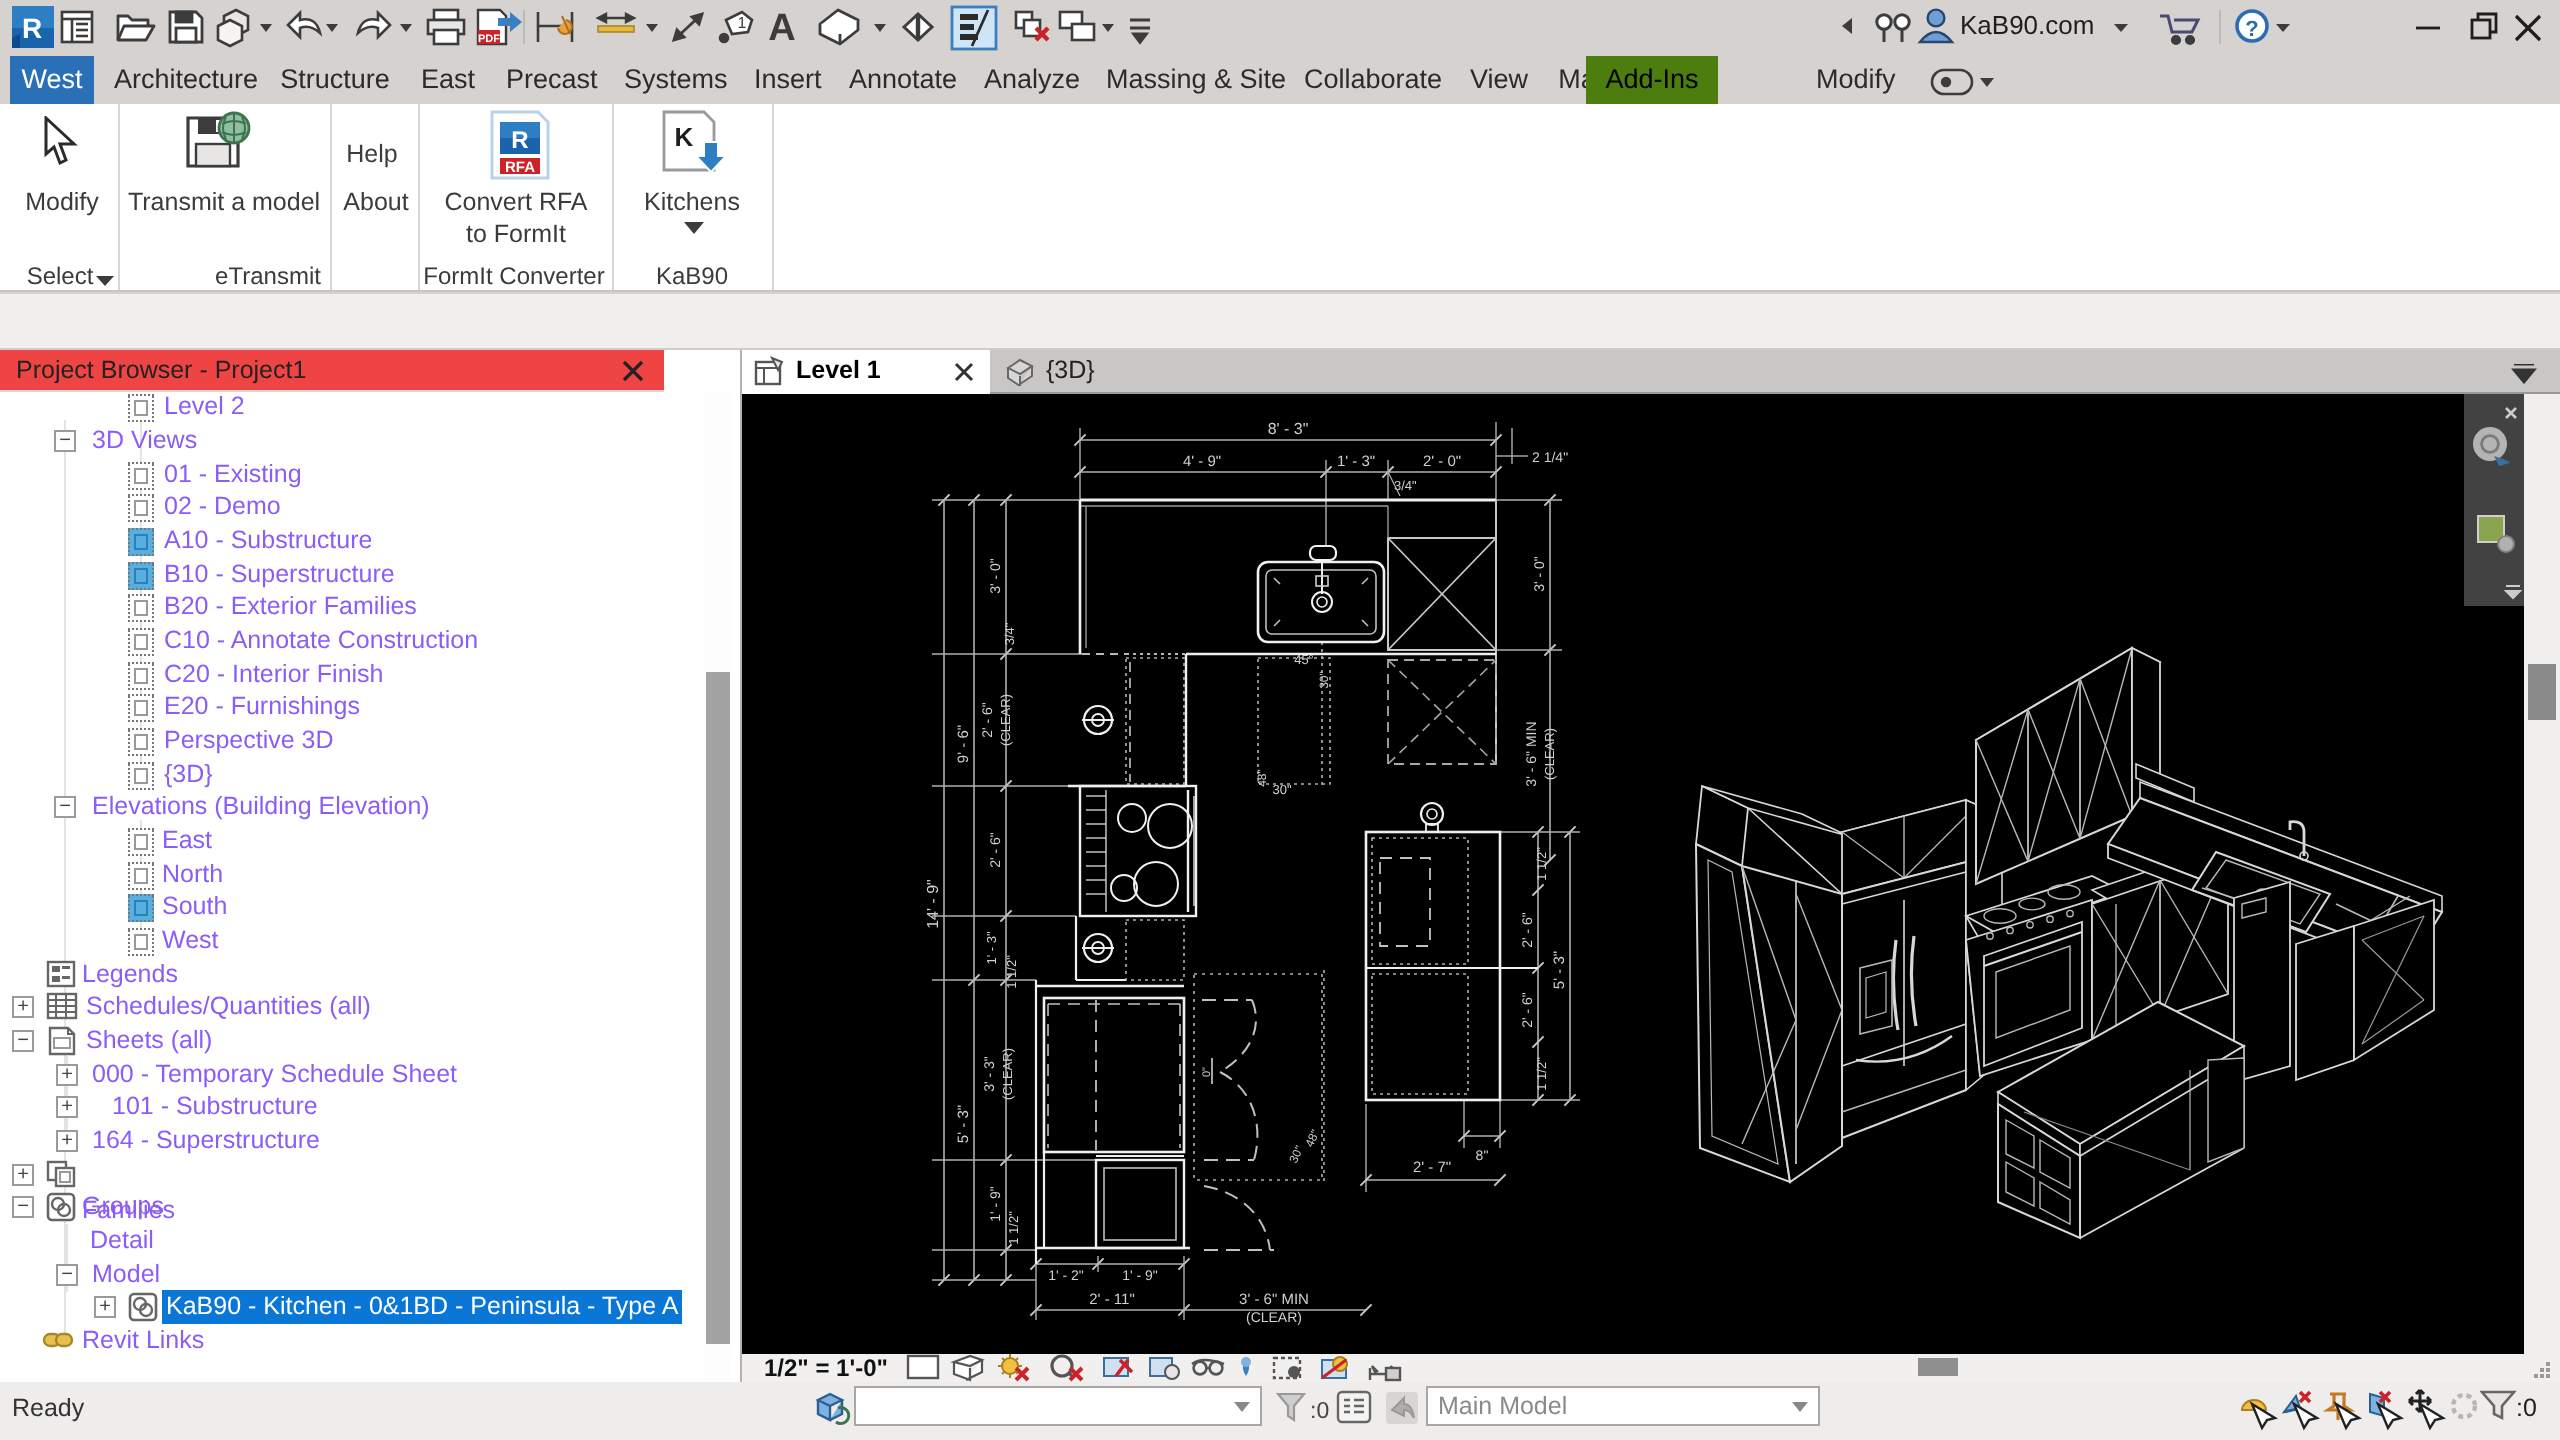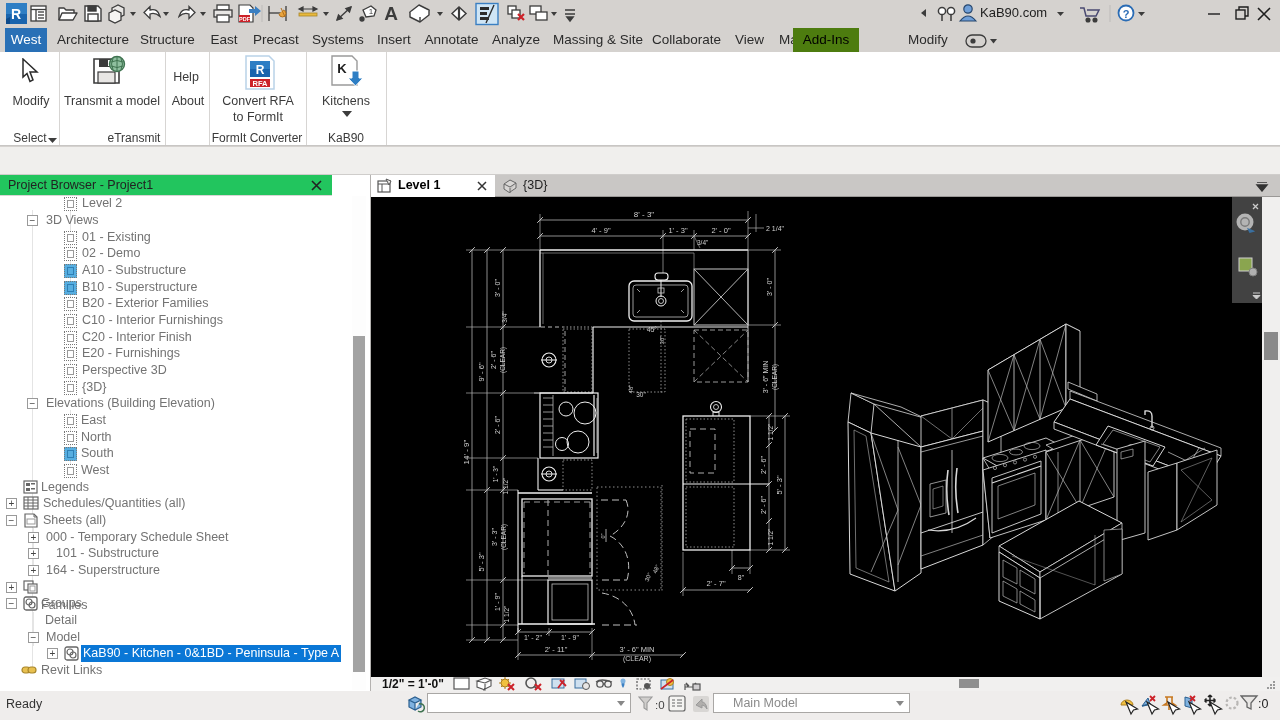--- a/index.html
+++ b/index.html
@@ -6,24 +6,24 @@
 #titlebar{position:absolute;left:0;top:0;width:1280px;height:28px;background:#d5d2cf}
 #tabrow{position:absolute;left:0;top:28px;width:1280px;height:24px;background:#d5d2cf}
 .rtab{position:absolute;top:0;height:24px;line-height:24px;font-size:13.5px;color:#2b2b2b;text-align:center;white-space:nowrap}
 #filetab{position:absolute;left:5px;top:0;width:42px;height:24px;background:#2970b6;color:#fff;font-size:13.5px;line-height:24px;text-align:center}
 #ribbon{position:absolute;left:0;top:52px;width:1280px;height:94px;background:#fff;border-bottom:1px solid #c8c6c4}
 .rsep{position:absolute;top:6px;width:1px;height:124px;background:#d7d5d3}
 .plabel{position:absolute;top:79px;height:15px;font-size:12px;color:#3b3b3b;text-align:center;width:120px}
 .rbtntxt{position:absolute;font-size:12.5px;color:#3b3b3b;text-align:center}
 #optbar{position:absolute;left:0;top:147px;width:1280px;height:28px;background:#f0efed;border-bottom:1px solid #cfcdcb}
 #pbrowser{position:absolute;left:0;top:175px;width:371px;height:516px;background:#fff;border-right:1px solid #b4b2b0}
-#pbheader{position:absolute;left:0;top:0;width:332px;height:21px;background:#22c55e;font-size:12.5px;color:#222;line-height:21px;padding-left:8px;border-bottom:1px solid #d8d6d4}
+#pbheader{position:absolute;left:0;top:0;width:332px;height:21px;background:#ef4444;font-size:12.5px;color:#222;line-height:21px;padding-left:8px;border-bottom:1px solid #d8d6d4}
 #pbscroll{position:absolute;right:4px;top:21px;width:14px;height:494px;background:#fdfdfd}
 #pbthumb{position:absolute;left:1px;top:140px;width:12px;height:336px;background:#a3a3a3}
-.trow{position:absolute;height:17px;font-size:12.5px;color:#737373;line-height:17px;white-space:nowrap}
+.trow{position:absolute;height:17px;font-size:12.5px;color:#8b5cf6;line-height:17px;white-space:nowrap}
 .pm{position:absolute;width:11px;height:11px;background:#fff;border:1px solid #9a9a9a;font-size:10px;line-height:9px;text-align:center;color:#444}
 .vicon{position:absolute;width:13px;height:14px;background:#fff;border:1px dotted #777;box-shadow:inset 0 0 0 2px #fff, inset 0 0 0 3px #999}
 .vicon.blue{background:#57aee0;box-shadow:inset 0 0 0 2px #57aee0, inset 0 0 0 3px #2d7fb5}
 #drawarea{position:absolute;left:371px;top:175px;width:909px;height:516px;background:#000}
 #viewtabs{position:absolute;left:371px;top:175px;width:909px;height:22px;background:#c9c7c5;border-bottom:1px solid #9a9896}
 #statusbar{position:absolute;left:0;top:691px;width:1280px;height:29px;background:#efedec;font-size:12.5px;color:#333}
 #vcbar{position:absolute;left:371px;top:676px;width:580px;height:15px;background:none}
 svg{display:block}
 .icn{position:absolute}
 </style></head><body>
@@ -273,21 +273,21 @@
       <div class="trow" style="left:82px;top:33px">01 - Existing</div>
       <div class="vicon " style="left:64px;top:50.5px"></div>
       <div class="trow" style="left:82px;top:49px">02 - Demo</div>
       <div class="vicon blue" style="left:64px;top:67.5px"></div>
       <div class="trow" style="left:82px;top:66px">A10 - Substructure</div>
       <div class="vicon blue" style="left:64px;top:84.5px"></div>
       <div class="trow" style="left:82px;top:83px">B10 - Superstructure</div>
       <div class="vicon " style="left:64px;top:100.5px"></div>
       <div class="trow" style="left:82px;top:99px">B20 - Exterior Families</div>
       <div class="vicon " style="left:64px;top:117.5px"></div>
-      <div class="trow" style="left:82px;top:116px">C10 - Interior Furnishings</div>
+      <div class="trow" style="left:82px;top:116px">C10 - Annotate Construction</div>
       <div class="vicon " style="left:64px;top:134.5px"></div>
       <div class="trow" style="left:82px;top:133px">C20 - Interior Finish</div>
       <div class="vicon " style="left:64px;top:150.5px"></div>
       <div class="trow" style="left:82px;top:149px">E20 - Furnishings</div>
       <div class="vicon " style="left:64px;top:167.5px"></div>
       <div class="trow" style="left:82px;top:166px">Perspective 3D</div>
       <div class="vicon " style="left:64px;top:184.5px"></div>
       <div class="trow" style="left:82px;top:183px">{3D}</div>
       <div class="pm" style="left:27px;top:201.5px">−</div>
       <div class="trow" style="left:46px;top:199px">Elevations (Building Elevation)</div>
@@ -790,21 +790,21 @@
   <path d="M1 2 l13 0 l-5 6 l0 7 l-3 -2 l0 -5 z" fill="#d0cecc" stroke="#999" stroke-width="1.1"></path>
   <text x="17" y="14" font-size="11.5" fill="#444" font-family="Liberation Sans">:0</text>
   <rect x="31" y="1" width="16" height="15" rx="2" fill="#f5f4f2" stroke="#666" stroke-width="1.2"></rect>
   <path d="M34 5 l3 0 M34 8 l3 0 M34 11 l3 0 M39 5 l5 0 M39 8 l5 0 M39 11 l5 0" stroke="#666" stroke-width="1.2"></path>
  </svg>
  <svg class="icn" style="left:692px;top:4px" width="18" height="18" viewBox="0 0 18 18">
   <rect x="1" y="1" width="16" height="16" rx="2" fill="#d8d6d4"></rect>
   <path d="M4 10 l6 -6 l0 3 q4 0 5 7 q-2 -4 -5 -4 l0 3 z" fill="#b0aeac" stroke="#999"></path>
  </svg>
  <div class="abs" style="left:713px;top:2px;width:197px;height:20px;background:#fff;border:1px solid #a9a7a5">
-  <div class="abs" style="left:19px;top:2px;color:#8a8a8a">Main Model</div>
+  <div class="abs" style="left:5px;top:2px;color:#8a8a8a">Main Model</div>
   <svg style="position:absolute;right:4px;top:7px" width="9" height="6" viewBox="0 0 9 6">
         <path d="M0 0 l8 0 l-4 5 z" fill="#888"></path>
       </svg>
  </div>
  <svg class="icn" style="left:1113px;top:2px" width="150" height="24" viewBox="0 0 150 24">
   <g>
         <path d="M8 12 a6 5 0 1 1 12 0 z" fill="#f0c040" stroke="#b08020"></path>
         <path d="M13 9 l5 12 l2.5 -4 l4 -1 z" fill="#fff" stroke="#222" stroke-width="1.2"></path>
       </g>
   <g transform="translate(27,0)">

